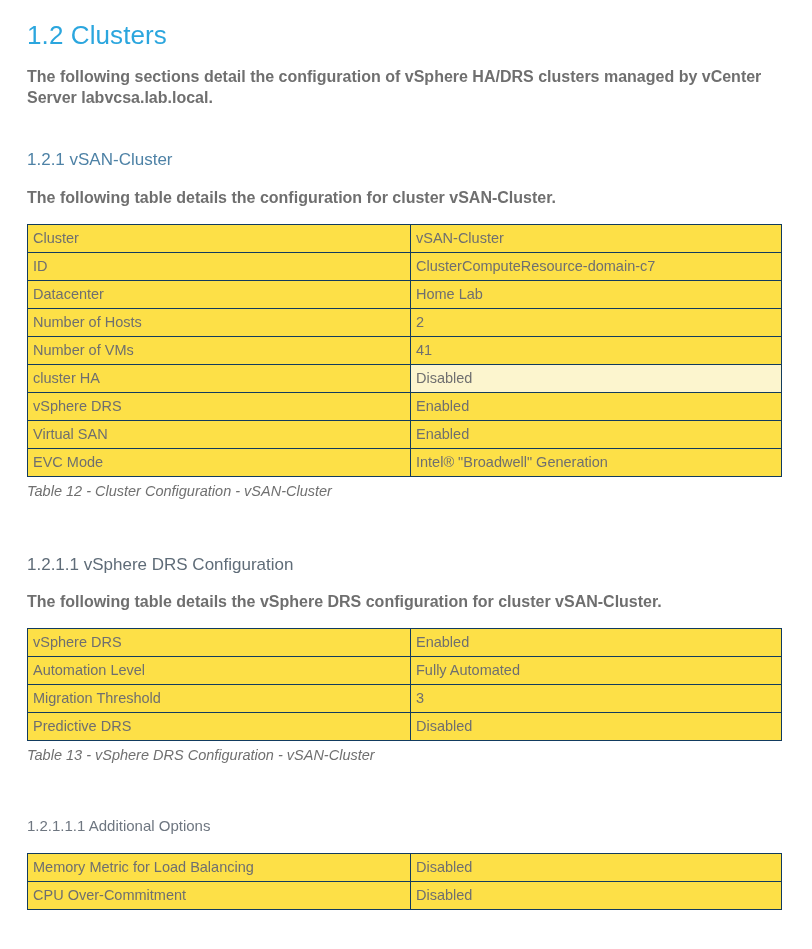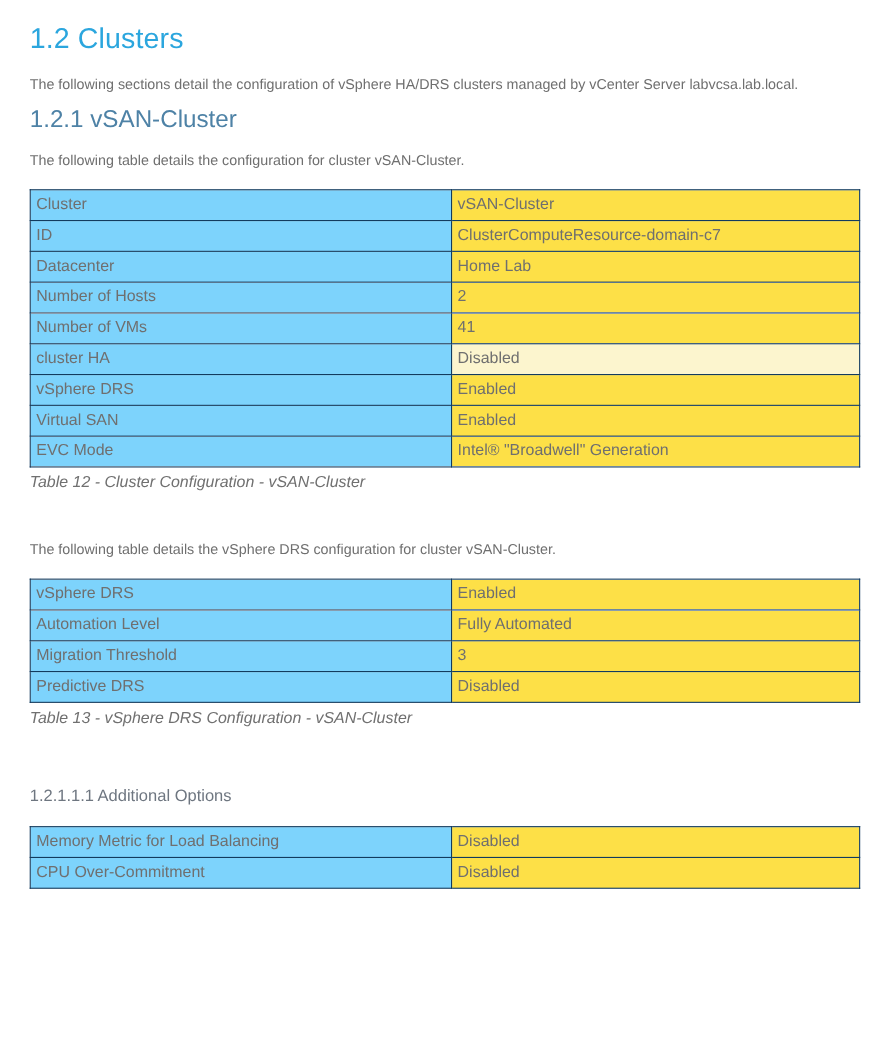--- a/index.html
+++ b/index.html
@@ -32,45 +32,45 @@
   
   h1.h-lvl2 {
     font-size: 26px;
     font-weight: 400;
     color: #2BA6DE;
     margin: 8px 0 0 0;
     line-height: 34px;
     letter-spacing: 0.1px;
   }
   h2.h-lvl3 {
-    font-size: 22px;
+    font-size: 17px;
     font-weight: 400;
     color: #4E82A6;
-    margin: 8px 0 0 0;
+    margin: 39px 0 0 0;
     line-height: 26px;
   }
   h3.h-lvl4 {
     font-size: 17px;
     font-weight: 400;
     color: #5F6C78;
     margin: 26px 0 0 0;
     line-height: 24px;
   }
   h4.h-lvl5 {
     font-size: 15px;
     font-weight: 400;
     color: #6E7680;
     margin: 24px 0 14px 0;
     line-height: 22px;
   }
 
   
   p.body-text {
-    font-size: 13px;
-    font-weight: 400;
+    font-size: 16px;
+    font-weight: 700;
     color: #6f6f6f;
     line-height: 21px;
     margin: 14px 0 0 0;
     max-width: 752px;
   }
 
   
   table.cfg-table {
     border-collapse: collapse;
     width: 755px;
@@ -84,21 +84,21 @@
     line-height: 17px;
     height: 23px;
     padding: 2px 0 2px 5px;
     color: #6f6f6f;
     vertical-align: middle;
     overflow: hidden;
     white-space: nowrap;
   }
   td.key-cell {
     width: 377px;
-    background: #7dd3fc;
+    background: #fde047;
     color: #5f6156;
   }
   td.val-cell {
     background: #fde047;
   }
   td.val-cell.hl {
     background: #FCF5CE;
   }
 
   caption.tbl-caption {
@@ -164,20 +164,21 @@
           </tr>
           <tr>
             <td class="key-cell">EVC Mode</td>
             <td class="val-cell">Intel® "Broadwell" Generation</td>
           </tr>
         </tbody>
     </table>
 
     <div class="spacer-lg"></div>
 
+    <h3 class="h-lvl4">1.2.1.1 vSphere DRS Configuration</h3>
 
     <p class="body-text">The following table details the vSphere DRS configuration for cluster vSAN-Cluster.</p>
 
     <table class="cfg-table">
       <caption class="tbl-caption">Table 13 - vSphere DRS Configuration - vSAN-Cluster</caption>
       <tbody>
           <tr>
             <td class="key-cell">vSphere DRS</td>
             <td class="val-cell">Enabled</td>
           </tr>

